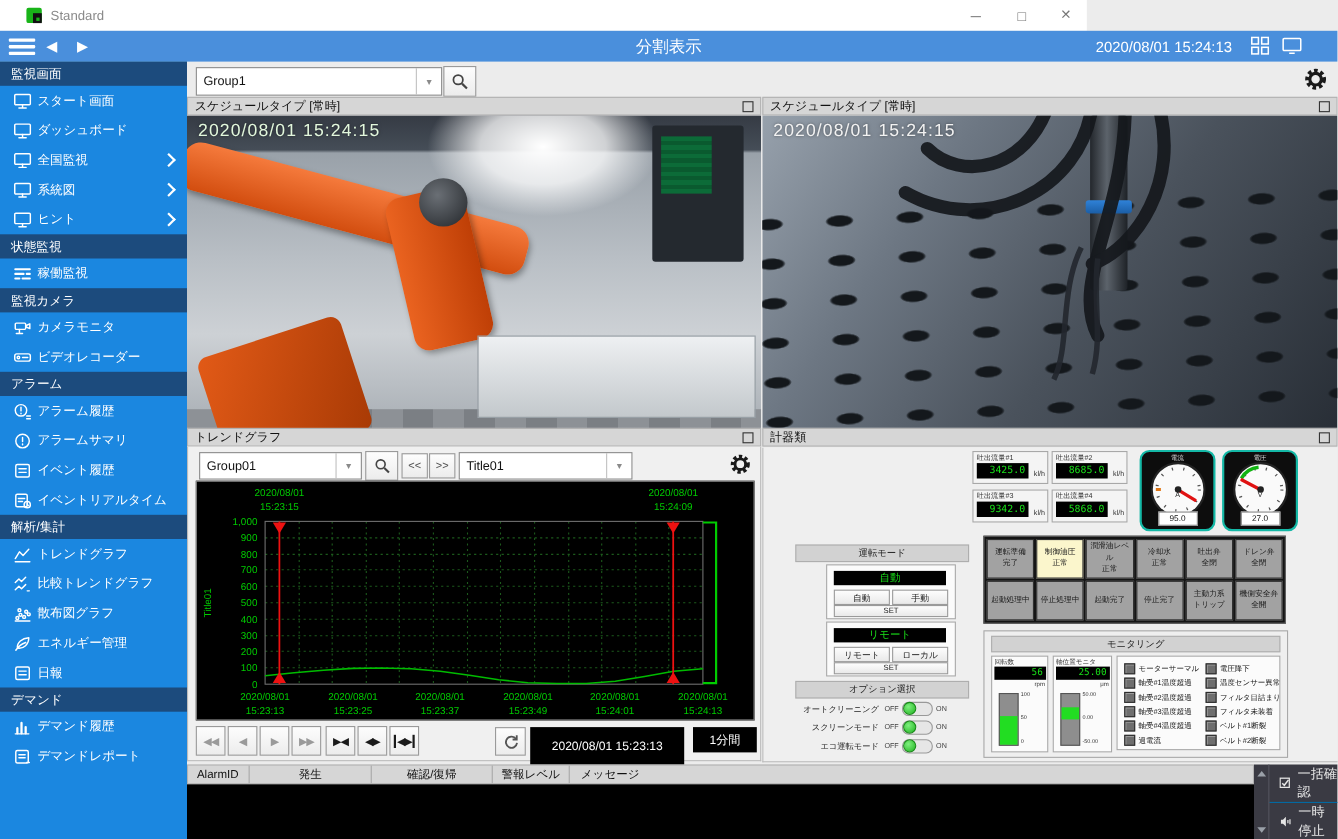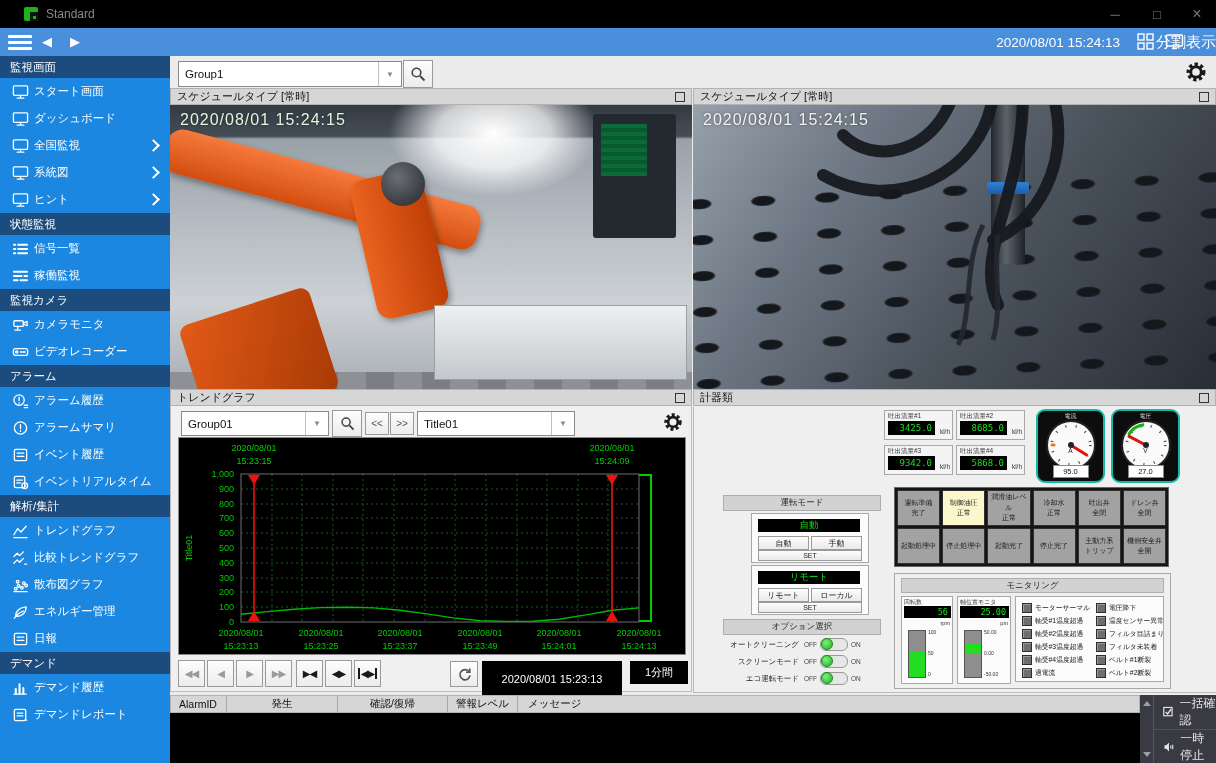--- a/index.html
+++ b/index.html
@@ -1,32 +1,32 @@
 <!DOCTYPE html>
 <html><head>
 <meta charset="utf-8">
 <style>
   html,body{margin:0;padding:0}
   body{width:1216px;height:763px;position:relative;overflow:hidden;background:#ececec;
        font-family:"Liberation Sans",sans-serif;-webkit-font-smoothing:antialiased}
   .abs{position:absolute}
   
-  #titlebar{left:0;top:0;width:1216px;height:28px;background:#000000}
+  #titlebar{left:0;top:0;width:988px;height:28px;background:#ffffff}
   #app-icon{left:24px;top:7px;width:14px;height:14px;background:#19b419;border-radius:2px}
   #app-icon:before{content:"";position:absolute;right:0;bottom:0;width:8px;height:9px;background:#111}
   #app-icon:after{content:"";position:absolute;right:2px;bottom:2px;width:3px;height:3px;background:#19b419}
   #app-title{left:46px;top:7px;font-size:12px;color:#8a8a8a}
   .winbtn{top:0;width:34px;height:28px;display:flex;align-items:center;justify-content:center;
           color:#777;font-size:13px;cursor:default}
   
   #topbar{left:0;top:28px;width:1216px;height:28px;background:#4a8fdc}
   #hamburger{left:8px;top:35px;width:24px;height:15px;display:flex;flex-direction:column;justify-content:space-between}
   #hamburger i{display:block;height:3px;background:#fff;border-radius:1px}
   .navarrow{top:32px;color:#fff;font-size:13px;width:22px;text-align:center;line-height:20px}
-  #topbar-title{left:0;top:33px;width:1216px;text-align:right;color:#fff;font-size:15px}
+  #topbar-title{left:0;top:33px;width:1216px;text-align:center;color:#fff;font-size:15px}
   #topbar-datetime{top:35px;right:96px;color:#fff;font-size:13.5px}
   .tb-ic{top:33px}
   
   #sidebar{left:0;top:56px;width:170px;height:707px;background:#1b87e0;display:flex;flex-direction:column}
   .side-row{flex:none;display:flex;align-items:center;color:#fff}
   .side-row.header{height:22px;background:#1c4b7d;padding-left:10px;font-size:11.5px}
   .side-row.item{height:27px;padding-left:12px;gap:5px;font-size:11.5px;cursor:default}
   .side-row.item .lbl{white-space:nowrap}
   .ic{width:17px;height:16px;flex:none}
   .ic *{stroke:#fff;fill:none;stroke-width:1.4;stroke-linecap:round;stroke-linejoin:round}
@@ -202,26 +202,20 @@
         <path d="M9 11.5V14M5.5 14.5h7"></path>
       </svg>
     <span class="lbl">ヒント</span>
     <span class="chev"></span>
     </div>
   <div class="side-row header">
       <span>状態監視</span>
     </div>
   <div class="side-row item">
     <svg class="ic" viewBox="0 0 18 16">
-        <path d="M2 3.5h1.5M6.5 3.5h9.5M2 8h1.5M6.5 8h9.5M2 12.5h1.5M6.5 12.5h9.5" style="stroke-width:2"></path>
-      </svg>
-    <span class="lbl">信号一覧</span>
-    </div>
-  <div class="side-row item">
-    <svg class="ic" viewBox="0 0 18 16">
         <path d="M2 3.5h14M2 8h8M13 8h3M2 12.5h4M9 12.5h7" style="stroke-width:2"></path>
       </svg>
     <span class="lbl">稼働監視</span>
     </div>
   <div class="side-row header">
       <span>監視カメラ</span>
     </div>
   <div class="side-row item">
     <svg class="ic" viewBox="0 0 18 16">
         <rect x="2" y="3.5" width="10" height="6" rx="1"></rect>

